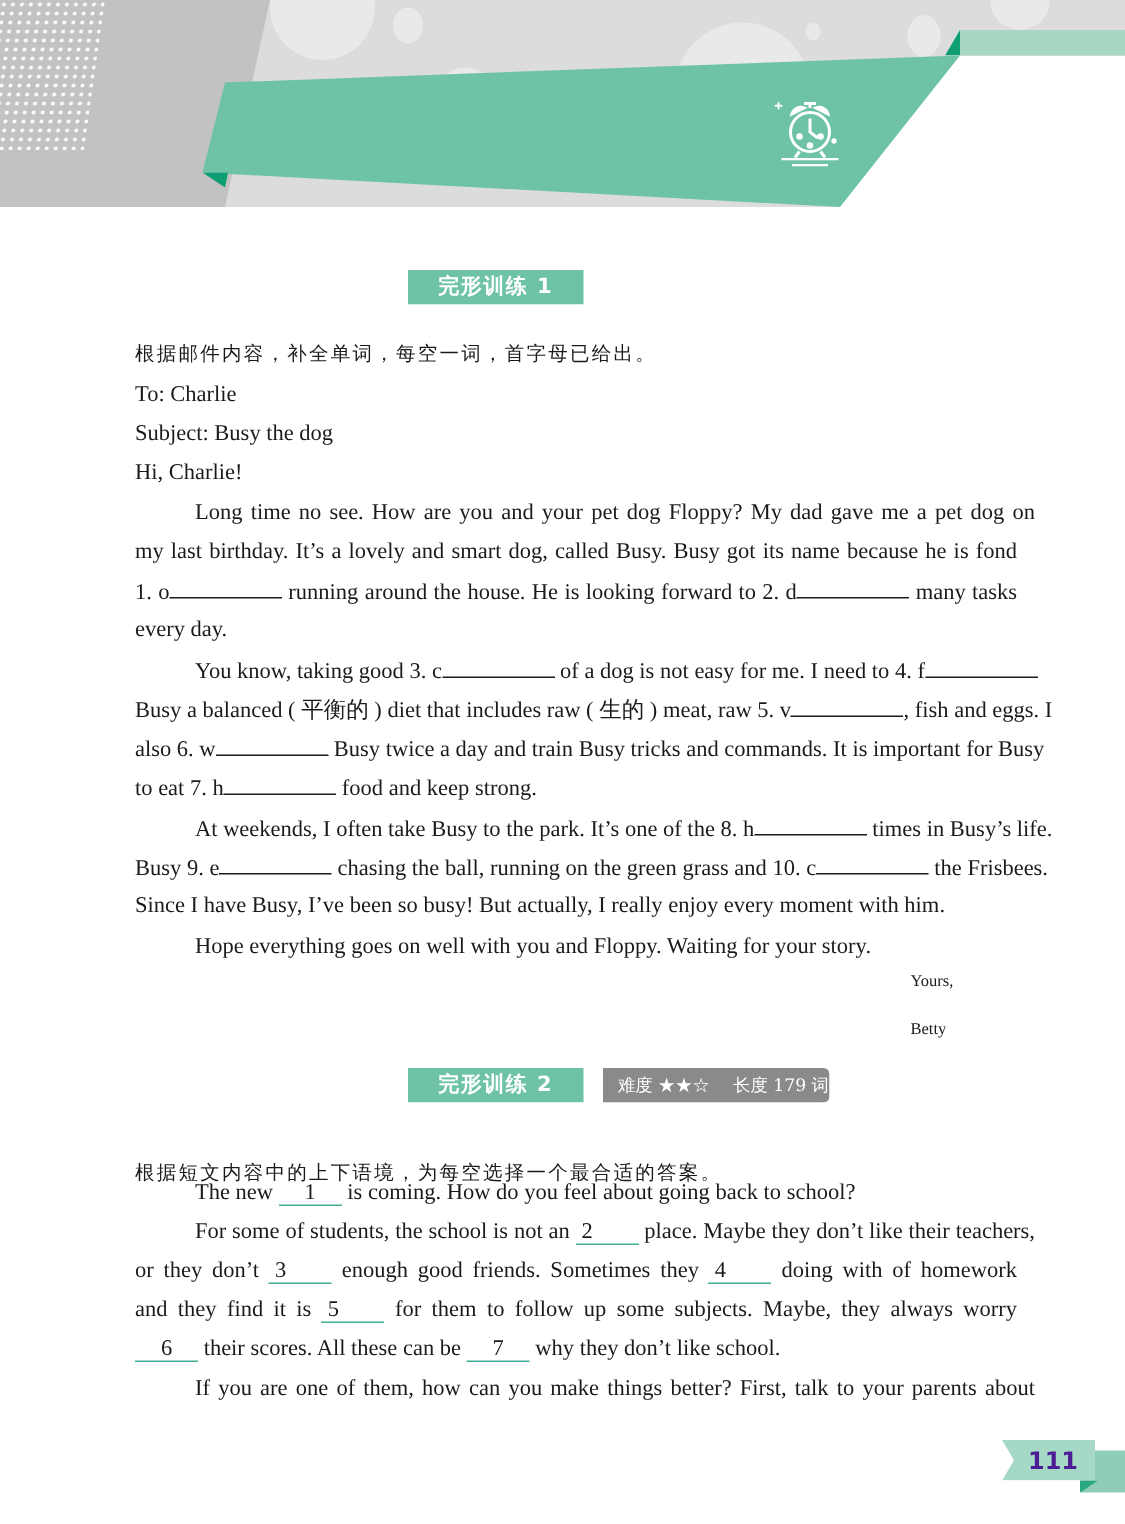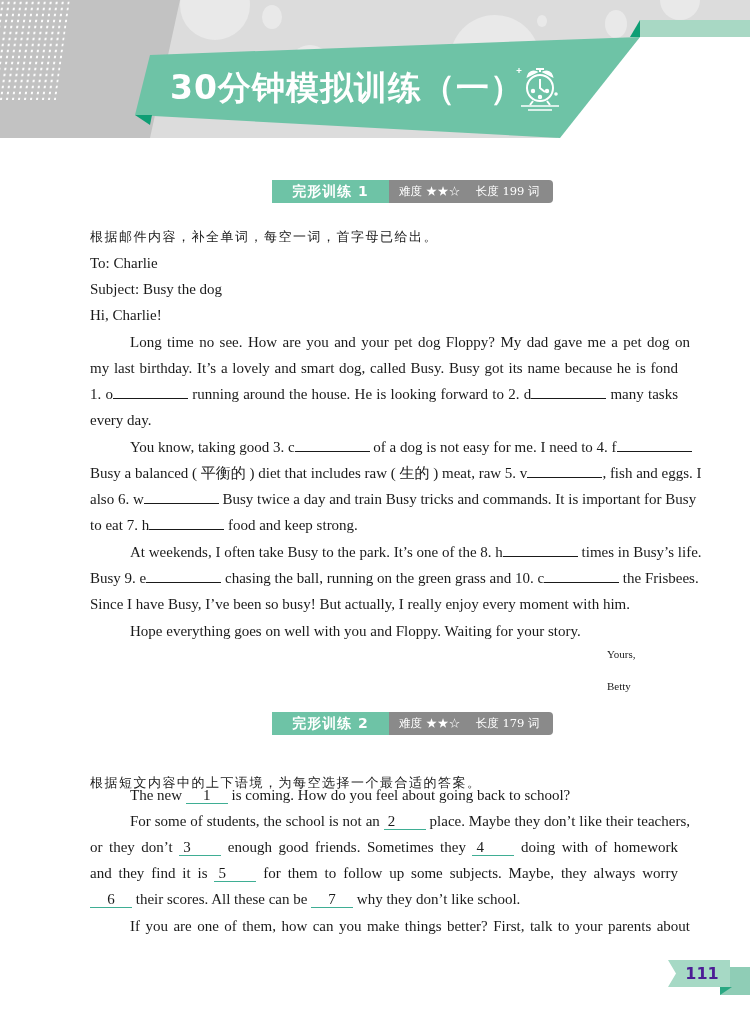--- a/index.html
+++ b/index.html
@@ -69,45 +69,39 @@
   <div class="bubble" style="left:605px;top:10px;width:22px;height:28px;"></div>
   <div class="bubble" style="left:660px;top:-20px;width:40px;height:40px;"></div>
   <div class="hdr-bg-left">
     <div class="dots"></div>
   </div>
   <div class="hdr-white"></div>
   <div class="hdr-stripe"></div>
   <div class="ribbon"></div>
   <div class="ribbon-fold-l"></div>
   <div class="ribbon-fold-r"></div>
-  <div class="hdr-title">30分钟模拟训练（一）</div>
   <svg class="clock" viewBox="0 0 60 50" fill="none" stroke="#fff" stroke-width="2">
     <path d="M6 4 v5 M3.5 6.5 h5" stroke-width="1.2"></path>
     <circle cx="27" cy="24" r="13"></circle>
     <path d="M15 12 a6 6 0 0 1 8 -4 z" fill="#fff"></path>
     <path d="M39 12 a6 6 0 0 0 -8 -4 z" fill="#fff"></path>
     <path d="M27 8 v-3 M23 5 h8"></path>
     <path d="M27 15 v9 l5 4"></path>
     <circle cx="20" cy="27" r="1.2" fill="#fff"></circle>
       <circle cx="34" cy="27" r="1.2" fill="#fff"></circle>
       <circle cx="27" cy="33" r="1.2" fill="#fff"></circle>
     <circle cx="43" cy="30" r="0.8" fill="#fff"></circle>
     <path d="M20 37 l-3 4 M34 37 l3 4"></path>
     <path d="M8 42 h38" stroke-width="1.5"></path>
     <path d="M15 46 h24" stroke-width="1.5"></path>
   </svg>
 </div>
 
 <div class="tag" style="top:180px;">
   <div class="tag-left">完形训练 1</div>
-  <div class="tag-right">
-    <span>难度</span>
-    <span>★★☆</span><span class="gap"></span>
-    <span>长度 199 词</span>
-  </div>
 </div>
 
 <div class="line cn" style="top:228px;">根据邮件内容，补全单词，每空一词，首字母已给出。</div>
 <div class="line" style="top:254px;">To: Charlie</div>
 <div class="line" style="top:280px;">Subject: Busy the dog</div>
 <div class="line" style="top:306px;">Hi, Charlie!</div>
 
 <div class="line indent just" style="top:333px;">Long time no see. How are you and your pet dog Floppy? My dad gave me a pet dog on</div>
 <div class="line just" style="top:359px;">my last birthday. It’s a lovely and smart dog, called Busy. Busy got its name because he is fond</div>
 <div class="line just" style="top:385px;">
@@ -132,21 +126,21 @@
   <span>At weekends, I often take Busy to the park. It’s one of the 8. h</span><span class="blank"></span><span> times in Busy’s life.</span>
 </div>
 <div class="line just" style="top:569px;">
   <span>Busy 9. e</span><span class="blank"></span><span> chasing the ball, running on the green grass and 10. c</span><span class="blank"></span><span> the Frisbees.</span>
 </div>
 <div class="line" style="top:595px;">Since I have Busy, I’ve been so busy! But actually, I really enjoy every moment with him.</div>
 <div class="line indent" style="top:622px;">Hope everything goes on well with you and Floppy. Waiting for your story.</div>
 <div class="sig" style="top:648px;">Yours,</div>
 <div class="sig" style="top:680px;">Betty</div>
 
-<div class="tag" style="top:712px;">
+<div class="tag" style="top:712px;gap:13px;">
   <div class="tag-left">完形训练 2</div>
   <div class="tag-right">
     <span>难度</span>
     <span>★★☆</span><span class="gap"></span>
     <span>长度 179 词</span>
   </div>
 </div>
 
 <div class="line cn" style="top:760px;margin-top:14px;">根据短文内容中的上下语境，为每空选择一个最合适的答案。</div>
 <div class="line indent" style="top:786px;">

